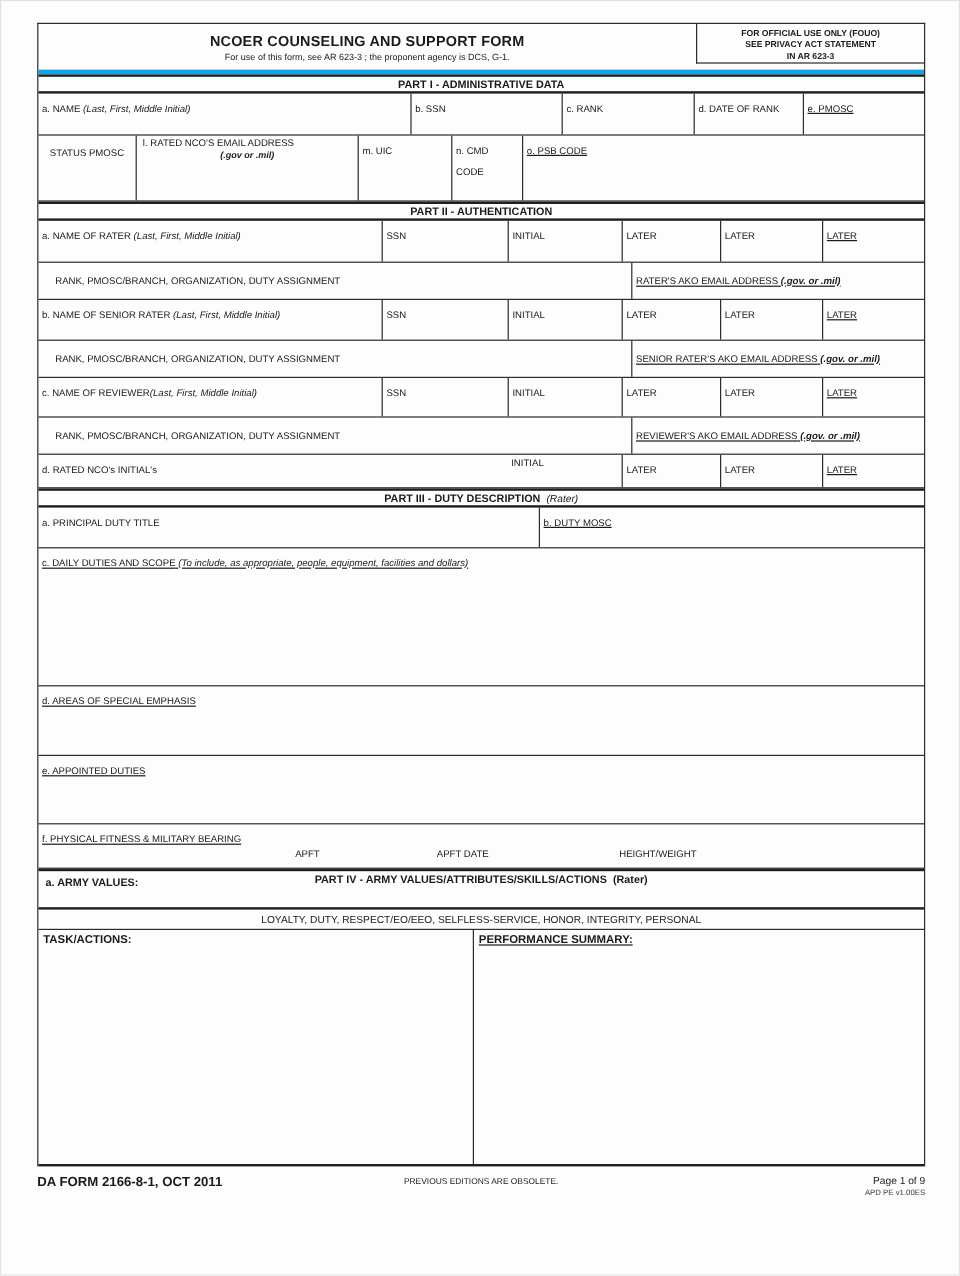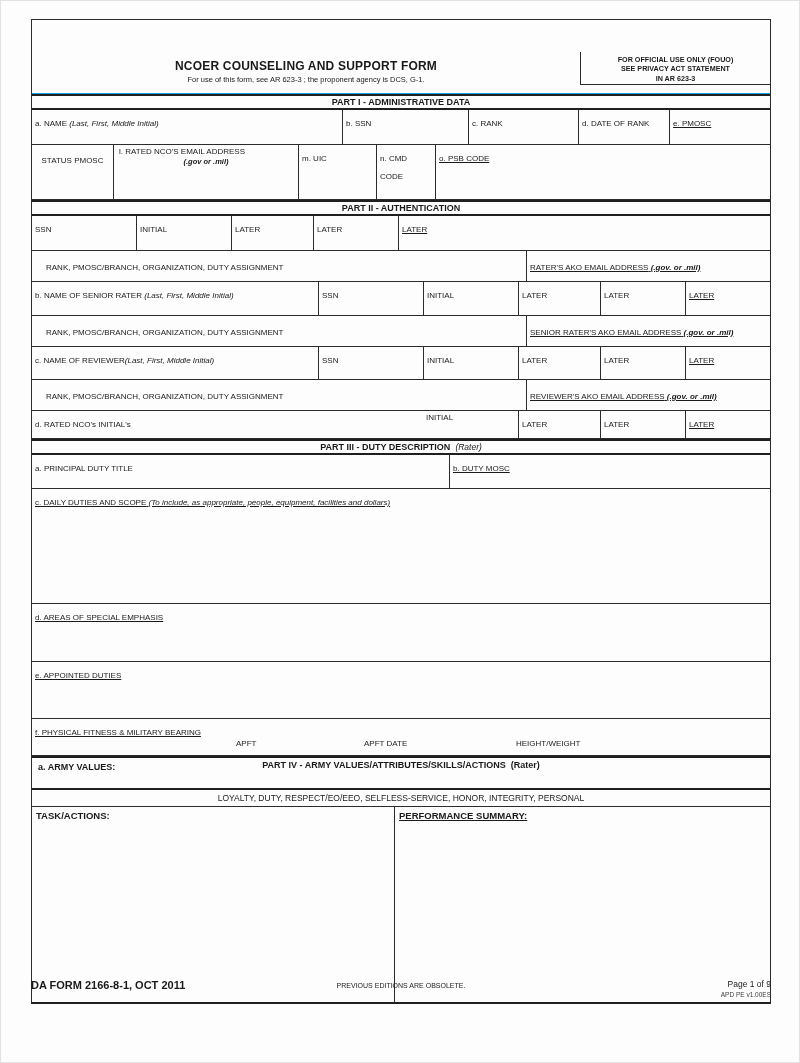--- a/index.html
+++ b/index.html
@@ -23,21 +23,21 @@
   }
   .row { display:flex; border-bottom:1px solid #2b2b2b; position:relative; }
   .cell { border-right:1px solid #2b2b2b; padding:2px 3px; position:relative; overflow:hidden; }
   .cell:last-child { border-right:none; }
   .flex1 { flex:1;text-decoration:underline; }
   .lbl { font-size:8px; line-height:1.2; }
   .hint { font-style:italic; }
   .bhint { font-style:italic; font-weight:bold; }
 
   
-  .hdr-row { display:flex; height:42px; border-bottom:1px solid #0ea5e9;margin-top:32px; }
+  .hdr-row { display:flex; height:42px; border-bottom:4px solid #0ea5e9; }
   .hdr-title-area { flex:1; text-align:center; padding-top:7px; }
   .form-title { font-size:12px; font-weight:bold; letter-spacing:.2px; }
   .form-subtitle { font-size:7.5px; margin-top:2px; }
   .fouo-box {
     width:190px; height:33px;
     border-left:1px solid #2b2b2b; border-bottom:1px solid #2b2b2b;
     text-align:center; font-size:7.2px; font-weight:600;
     padding-top:3px; line-height:1.3;
   }
 
@@ -132,20 +132,23 @@
       <div class="cell flex1">
         <span class="lbl">o.  PSB CODE</span>
       </div>
     </div>
 
     <div class="part-bar">
       <span>PART II - AUTHENTICATION</span>
     </div>
 
     <div class="row h35">
+      <div class="cell" style="width:287px">
+        <span class="lbl"><span>a.  NAME OF RATER</span> <span class="hint">(Last, First, Middle Initial)</span></span>
+      </div>
       <div class="cell" style="width:105px"><span class="lbl">SSN</span></div>
       <div class="cell" style="width:95px"><span class="lbl">INITIAL</span></div>
       <div class="cell" style="width:82px"><span class="lbl">LATER</span></div>
       <div class="cell" style="width:85px"><span class="lbl">LATER</span></div>
       <div class="cell flex1"><span class="lbl">LATER</span></div>
     </div>
 
     <div class="row h31">
       <div class="cell rank-cell" style="width:495px">
         <span class="lbl">RANK, PMOSC/BRANCH, ORGANIZATION, DUTY ASSIGNMENT</span>
@@ -232,21 +235,21 @@
 
     <div class="row h57">
       <div class="cell flex1">
         <span class="lbl">e.  APPOINTED DUTIES</span>
       </div>
     </div>
 
     <div class="row h37">
       <div class="cell flex1">
         <span class="lbl">f.  PHYSICAL FITNESS &amp; MILITARY BEARING</span>
-        <span class="lbl abs" style="left:204px; top:20px">APFT</span>
+        <span class="lbl abs" style="left:214px; top:20px">APFT</span>
         <span class="lbl abs" style="left:332px; top:20px">APFT DATE</span>
         <span class="lbl abs" style="left:484px; top:20px">HEIGHT/WEIGHT</span>
       </div>
     </div>
 
     <div class="p4bar">
       <span class="abs" style="left:6px; top:2px; font-size:9px">a.  ARMY VALUES:</span>
       <span>PART IV -  ARMY VALUES/ATTRIBUTES/SKILLS/ACTIONS</span>&nbsp;&nbsp;<span class="ital">(Rater)</span>
     </div>
 

